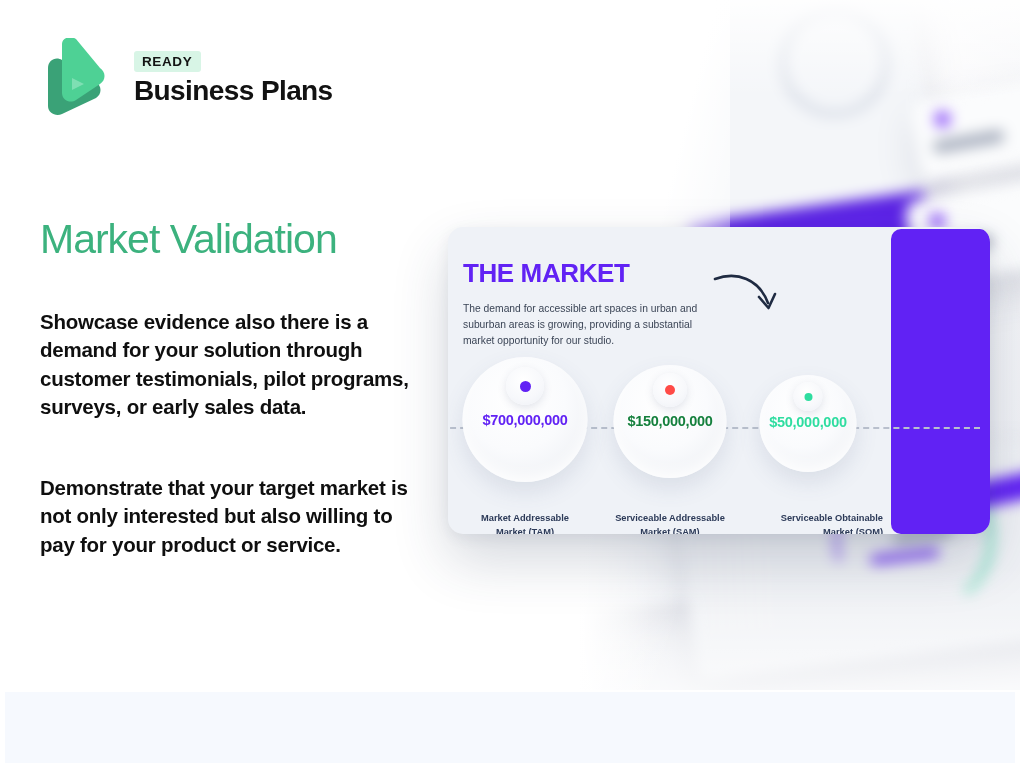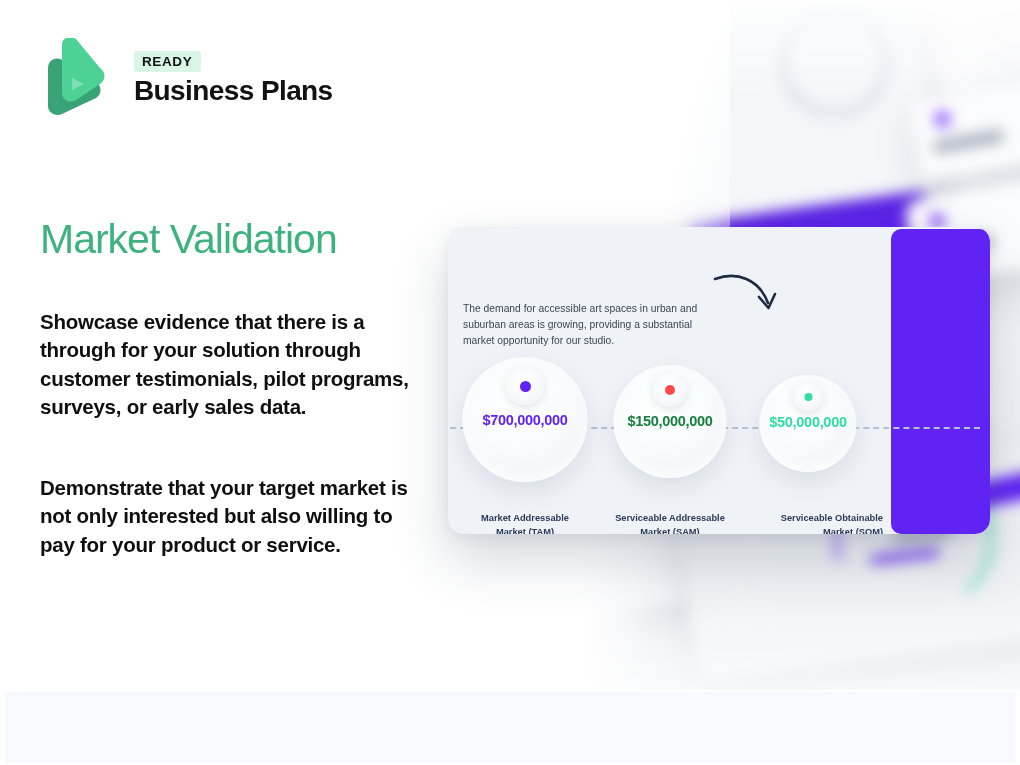--- a/index.html
+++ b/index.html
@@ -294,27 +294,28 @@
         <path d="M32 40 L44 46 L32 52 Z" fill="#8fe3bd" opacity=".75"></path>
       </svg>
     </div>
     <div class="logo-words">
       <div class="ready-badge">READY</div>
       <div class="brand-title">Business Plans</div>
     </div>
   </div>
 
   <div class="page-title">Market Validation</div>
-  <div class="body-copy p1">Showcase evidence that there is a through for your solution through customer testimonials, pilot programs, surveys, or early sales data.</div>
+  <div class="body-copy p1">Showcase evidence also there is a demand for your solution through customer testimonials, pilot programs, surveys, or early sales data.</div>
   <div class="body-copy p2">Demonstrate that your target market is not only interested but also willing to pay for your product or service.</div>
 
   <div class="slide-card">
 
     <div class="card-purple-block"></div>
 
+    <div class="card-heading">THE MARKET</div>
     <div class="card-sub">The demand for accessible art spaces in urban and suburban areas is growing, providing a substantial market opportunity for our studio.</div>
 
     <div class="card-arrow">
       <svg width="68" height="45" viewBox="0 0 68 45">
         <path d="M2 6 C24 -2 46 6 55 30" stroke="#1f2b42" stroke-width="2.6" fill="none" stroke-linecap="round"></path>
         <path d="M46 24 L55.5 35 L62 21" stroke="#1f2b42" stroke-width="2.6" fill="none" stroke-linecap="round" stroke-linejoin="round"></path>
       </svg>
     </div>
 
     <div class="dash-line"></div>

